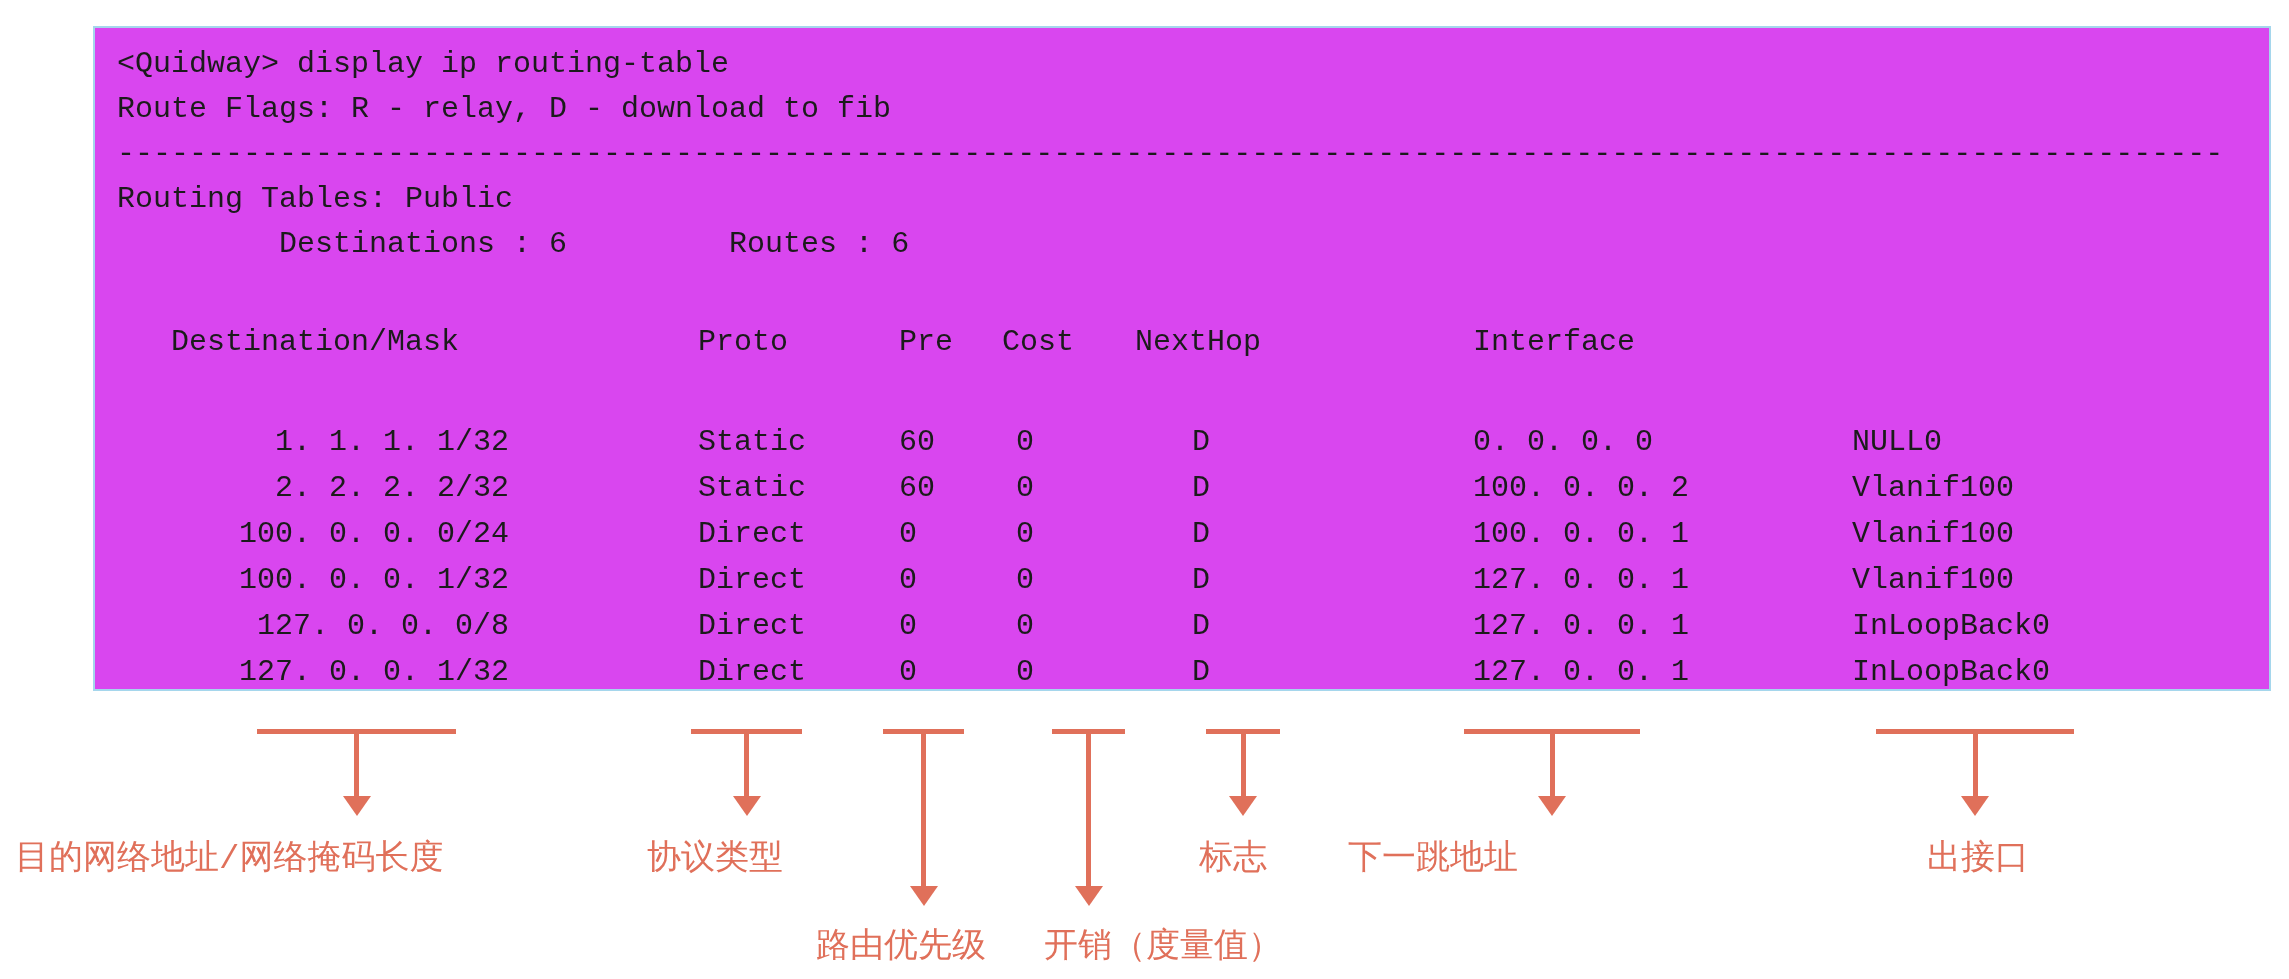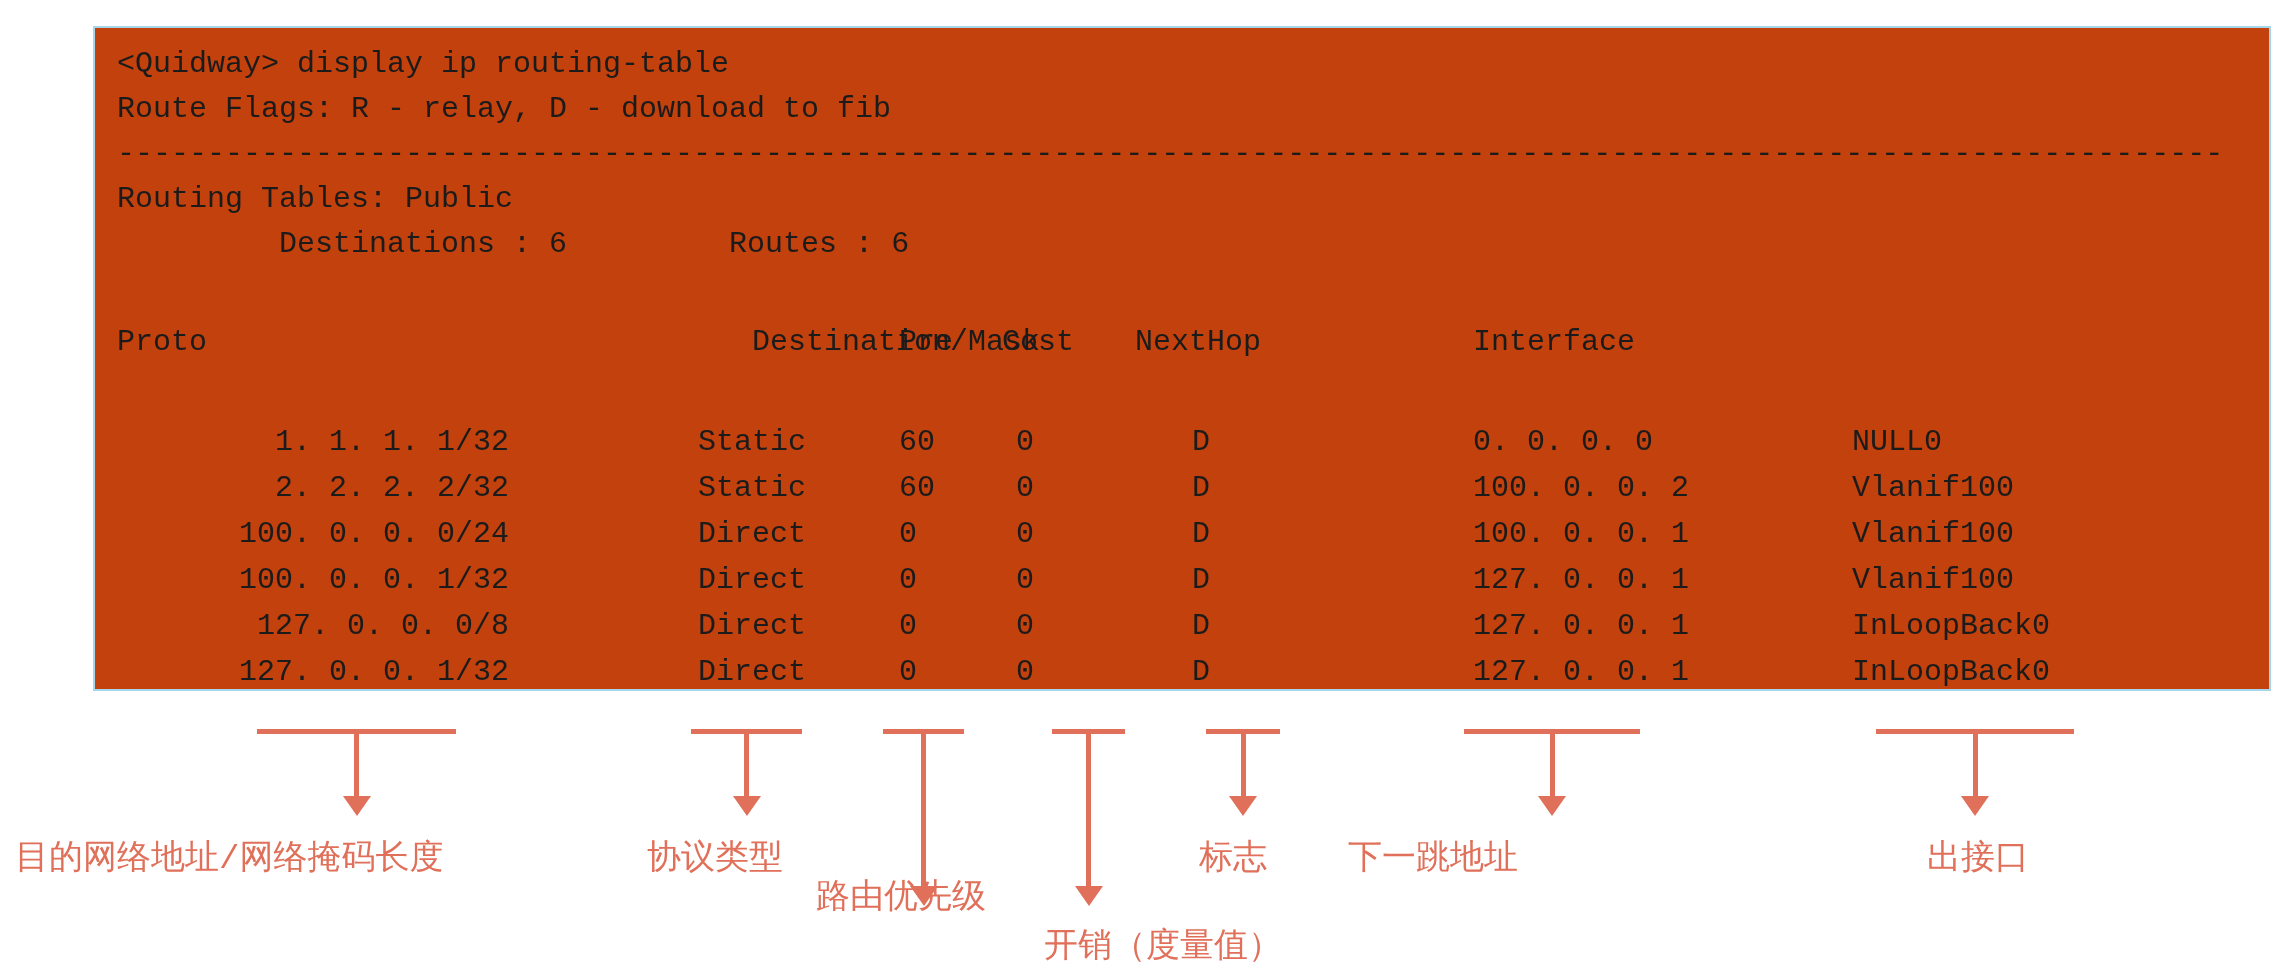--- a/index.html
+++ b/index.html
@@ -6,21 +6,21 @@
   html,body { background:#ffffff; }
   body {
     width:2289px; height:979px; position:relative; overflow:hidden;
     font-family:"Liberation Mono","DejaVu Sans Mono",monospace;
   }
   .canvas { position:relative; width:2289px; height:979px; background:#ffffff; }
 
   
   .console {
     position:absolute; left:93px; top:26px; width:2178px; height:665px;
-    background:#c2410c; border:2px solid #a5d6ec;
+    background:#d946ef; border:2px solid #a5d6ec;
     padding:14px 22px 15px 22px;
     color:#1b1b1b; font-size:30px;
   }
   .cline { white-space:pre; height:45px; line-height:45px; overflow:hidden; }
 
   .rt-row {
     display:grid;
     grid-template-columns:581px 201px 103px 133px 338px 191px 1fr;
     height:46px; line-height:46px; white-space:pre;
   }
@@ -56,22 +56,22 @@
 <div class="canvas">
 
   <div class="console">
     <div class="cline">&lt;Quidway&gt; display ip routing-table</div>
     <div class="cline">Route Flags: R - relay, D - download to fib</div>
     <div class="cline">---------------------------------------------------------------------------------------------------------------------</div>
     <div class="cline">Routing Tables: Public</div>
     <div class="cline">         Destinations : 6         Routes : 6</div>
 
     <div class="rt-row rt-header">
+      <div class="cell hdr-dest">Destination/Mask</div>
       <div class="cell">Proto</div>
-      <div class="cell hdr-dest">Destination/Mask</div>
       <div class="cell">Pre</div>
       <div class="cell">Cost</div>
       <div class="cell">NextHop</div>
       <div class="cell">Interface</div>
     </div>
 
     <div class="rt-body">
 
       <div class="rt-row">
         <div class="cell val-dest">1. 1. 1. 1/32</div>
@@ -167,19 +167,19 @@
     <div class="mhead"></div>
   </div>
   <div class="marker short" style="left:1876px;width:198px">
     <div class="mbar"></div>
     <div class="mstem"></div>
     <div class="mhead"></div>
   </div>
 
   <div class="alabel" style="left:15px;top:834px">目的网络地址/网络掩码长度</div>
   <div class="alabel" style="left:647px;top:834px">协议类型</div>
-  <div class="alabel" style="left:816px;top:873px">路由优先级</div>
+  <div class="alabel" style="left:816px;top:922px">路由优先级</div>
   <div class="alabel" style="left:1044px;top:922px">开销（度量值）</div>
   <div class="alabel" style="left:1199px;top:834px">标志</div>
   <div class="alabel" style="left:1348px;top:834px">下一跳地址</div>
   <div class="alabel" style="left:1927px;top:834px">出接口</div>
 
 </div>
 
 </body></html>

